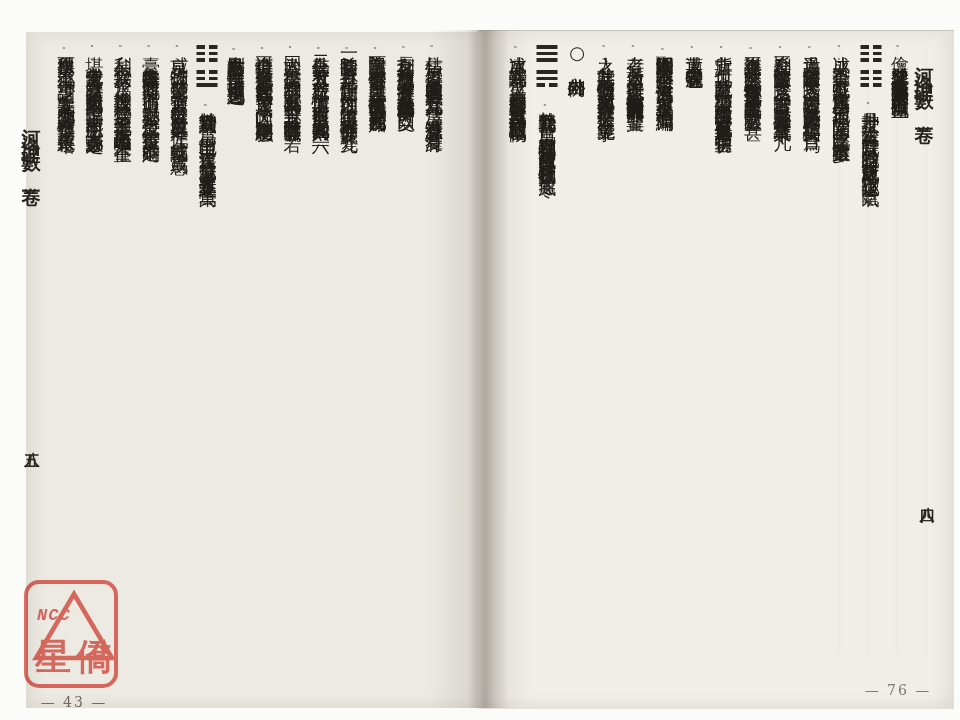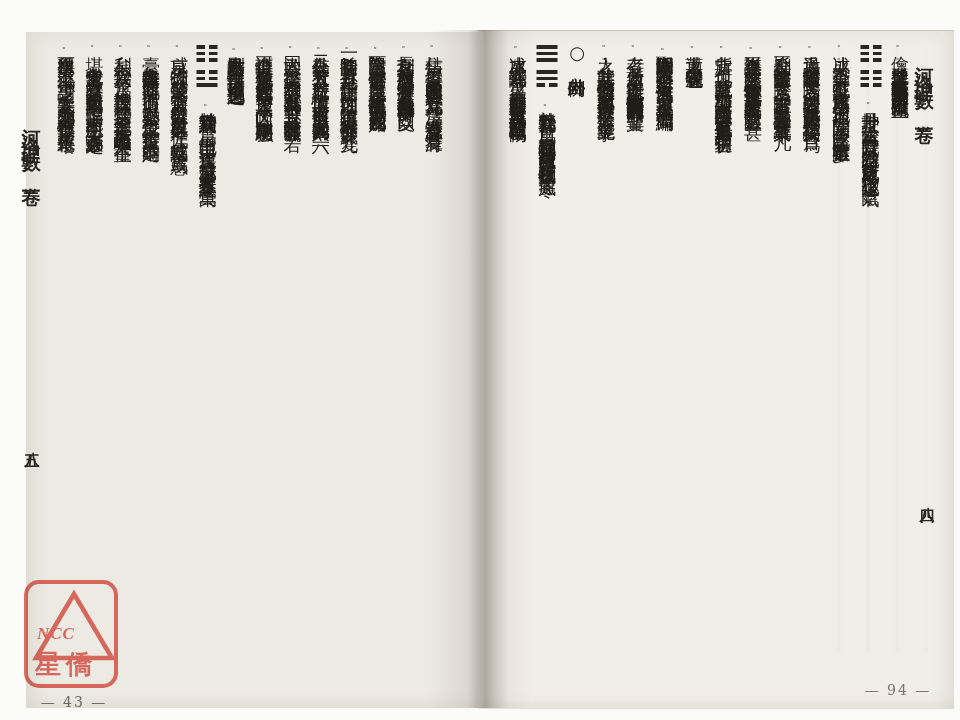--- a/index.html
+++ b/index.html
@@ -72,25 +72,25 @@
   }
   .pagenum-right{left:848px;top:682px;}
   .pagenum-left{left:24px;top:694px;color:#6e685f;}
   .stamp{
     position:absolute;left:24px;top:580px;width:94px;height:108px;
     border:4px solid #e0544b;border-radius:15px;box-sizing:border-box;
     color:#e0544b;opacity:0.84;mix-blend-mode:multiply;z-index:5;
   }
   .stamp svg{position:absolute;left:0;top:0;}
   .stamp-letters{
-    position:absolute;left:9px;top:40px;font-style:italic;font-weight:700;font-size:17px;
-    letter-spacing:1px;font-family:Liberation Serif, serif;
+    position:absolute;left:9px;top:22px;font-style:italic;font-weight:700;font-size:17px;
+    letter-spacing:1px;font-family:Liberation Mono, monospace;
   }
   .stamp-name{
-    position:absolute;left:7px;bottom:2px;font-size:26px;font-weight:700;letter-spacing:5px;
+    position:absolute;left:7px;bottom:2px;font-size:36px;font-weight:700;letter-spacing:5px;
     white-space:nowrap;
   }
 </style>
 </head>
 <body>
 
 <div class="screen">
 
   <div class="page page-left"></div>
   <div class="page page-right"></div>
@@ -123,21 +123,21 @@
       <div class="col has-hex"><span class="hex">
           <i class="hexrow solid"></i>
           <i class="hexrow solid"></i>
           <i class="hexrow solid tri-gap"></i>
           <i class="hexrow solid"></i>
           <i class="hexrow solid"></i>
           <i class="hexrow broken"></i>
         </span><span class="coltext">乾卦變初九爲巽<span class="punct">。</span>爲風<span class="punct">。</span>春風融和利物<span class="punct">。</span>夏風散雨收雲<span class="punct">。</span>秋風物物收斂<span class="punct">。</span>冬風寒</span></div>
       <div class="col"><span class="coltext">水成冰<span class="punct">。</span>變九二爲離<span class="punct">。</span>爲火<span class="punct">。</span>春日無處不蒙和煦<span class="punct">。</span>夏日萬域畏其炎熱<span class="punct">。</span>秋日旱乾而萬物</span></div>
     </div>
-  <div class="pagenum pagenum-right">— 94 —</div>
+  <div class="pagenum pagenum-right">— 76 —</div>
 
   <div class="page-title title-left">河洛理數　卷一</div>
   <div class="folio folio-left">八五</div>
   <div class="cols cols-left" id="left-cols">
       <div class="col"><span class="coltext">枯焦<span class="punct">。</span>冬日可愛<span class="punct">。</span>而天下皆暴其昭明之德<span class="punct">。</span>變九三爲兌<span class="punct">。</span>爲澤<span class="punct">。</span>春澤有滋息之甘<span class="punct">。</span>夏澤有</span></div>
       <div class="col"><span class="coltext">長育之利<span class="punct">。</span>秋澤有西成之望<span class="punct">。</span>冬澤有寒凝之苦<span class="punct">。</span>變初九出外卦爲風天小畜<span class="punct">。</span>四爻以一</span></div>
       <div class="col"><span class="coltext">陰而畜衆陽<span class="punct">。</span>本有傷害憂懼<span class="punct">。</span>以其與上合志<span class="punct">。</span>故血去惕出而无咎也<span class="punct">。</span>變初九在內爲姤<span class="punct">。</span></span></div>
       <div class="col"><span class="coltext">初爻一陰漸長<span class="punct">。</span>五月之卦也<span class="punct">。</span>靜止則吉<span class="punct">。</span>往進則凶<span class="punct">。</span>陰道須得志<span class="punct">。</span>亦不可恃勢妄作<span class="punct">。</span>變九</span></div>
       <div class="col"><span class="coltext">二在外爲火<span class="punct">。</span>天大有五爻<span class="punct">。</span>恩威並行<span class="punct">。</span>人情悅服<span class="punct">。</span>而百無不遂<span class="punct">。</span>變九二在內爲同人<span class="punct">。</span>六二<span class="punct">。</span></span></div>
       <div class="col"><span class="coltext">同人於宗<span class="punct">。</span>交接不廣<span class="punct">。</span>利澤有限<span class="punct">。</span>變九三出外爲夬<span class="punct">。</span>上六三月之卦<span class="punct">。</span>黨已盡無有呼號<span class="punct">。</span>若</span></div>

